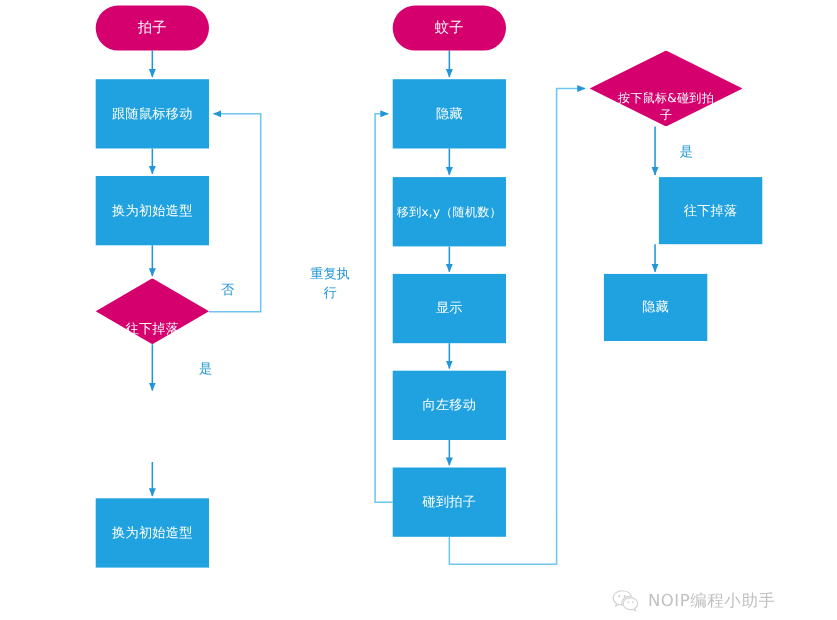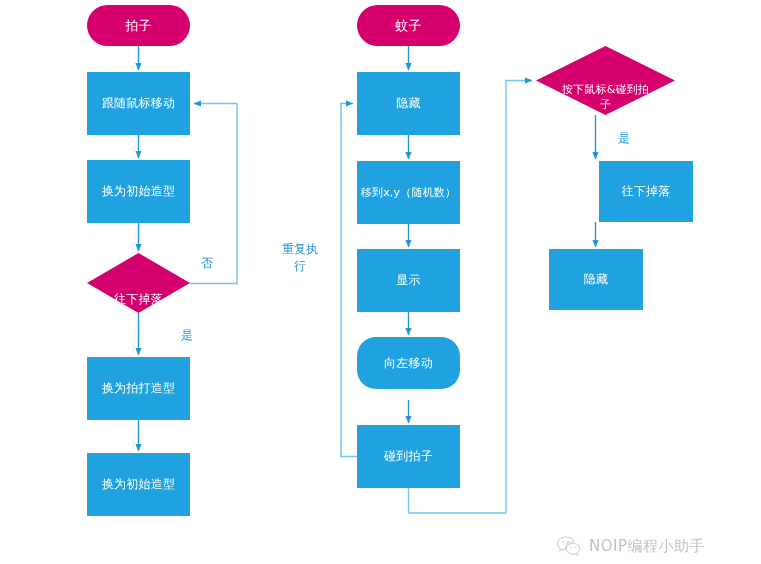--- a/index.html
+++ b/index.html
@@ -140,23 +140,20 @@
 
   <div class="node process" style="left:87px; top:160px; width:103px; height:63px;">
     <span>换为初始造型</span>
   </div>
 
   <div class="node decision" style="left:87px; top:253px; width:103px; height:60px;">
     <span class="dia-shape"></span>
     <span class="dia-label">往下掉落</span>
   </div>
 
-  <div class="node process" style="left:87px; top:357px; width:103px; height:63px;">
-    <span>换为拍打造型</span>
-  </div>
 
   <div class="node process" style="left:87px; top:453px; width:103px; height:63px;">
     <span>换为初始造型</span>
   </div>
 
   <div class="node terminator" style="left:357px; top:5px; width:103px; height:41px;">
     <span>蚊子</span>
   </div>
 
   <div class="node process" style="left:357px; top:72px; width:103px; height:63px;">
@@ -164,21 +161,21 @@
   </div>
 
   <div class="node process" style="left:357px; top:161px; width:103px; height:63px; font-size:11px;">
     <span>移到x,y（随机数）</span>
   </div>
 
   <div class="node process" style="left:357px; top:249px; width:103px; height:63px;">
     <span>显示</span>
   </div>
 
-  <div class="node process" style="left:357px; top:337px; width:103px; height:52px;border-radius:19px;">
+  <div class="node process" style="left:357px; top:337px; width:103px; height:63px;">
     <span>向左移动</span>
   </div>
 
   <div class="node process" style="left:357px; top:425px; width:103px; height:63px;">
     <span>碰到拍子</span>
   </div>
 
   <div class="node decision" style="left:536px; top:46px; width:139px; height:69px;">
     <span class="dia-shape"></span>
     <span class="dia-label" style="width:68%; font-size:11px; line-height:15px;">按下鼠标&amp;碰到拍子</span>

